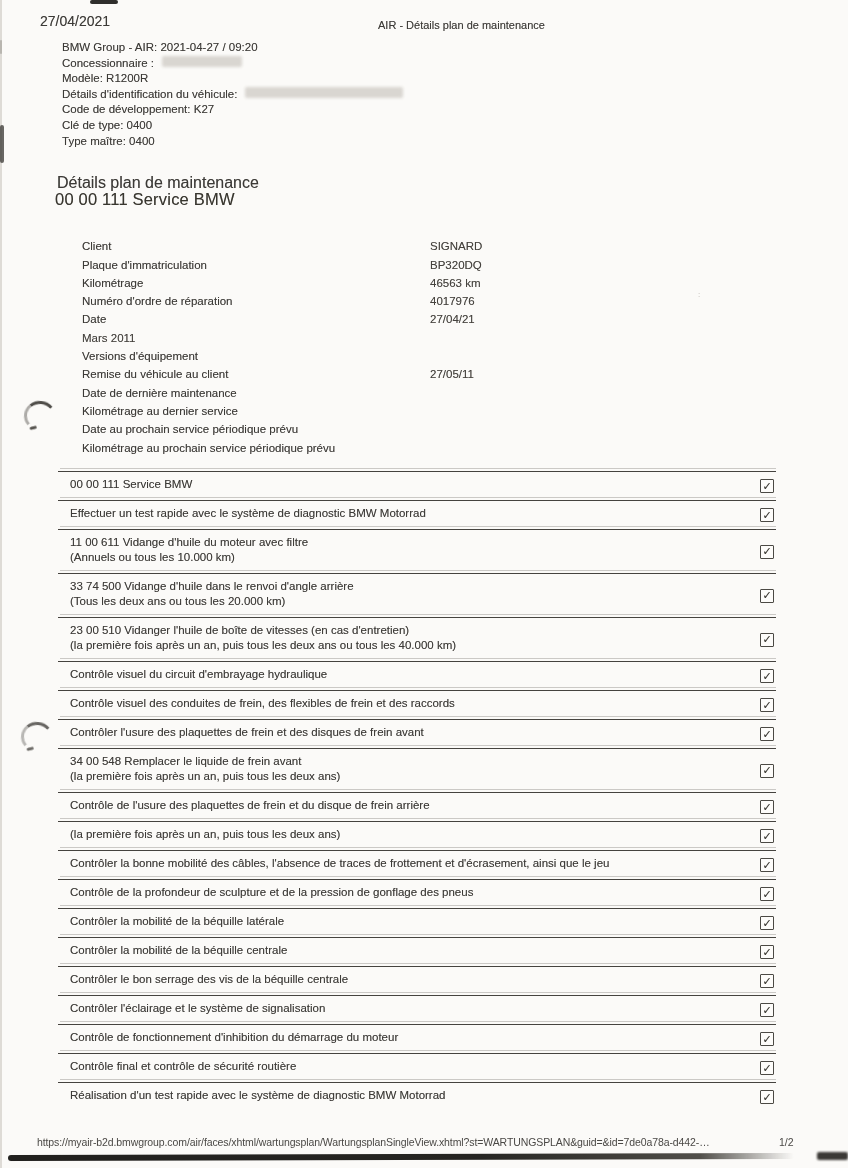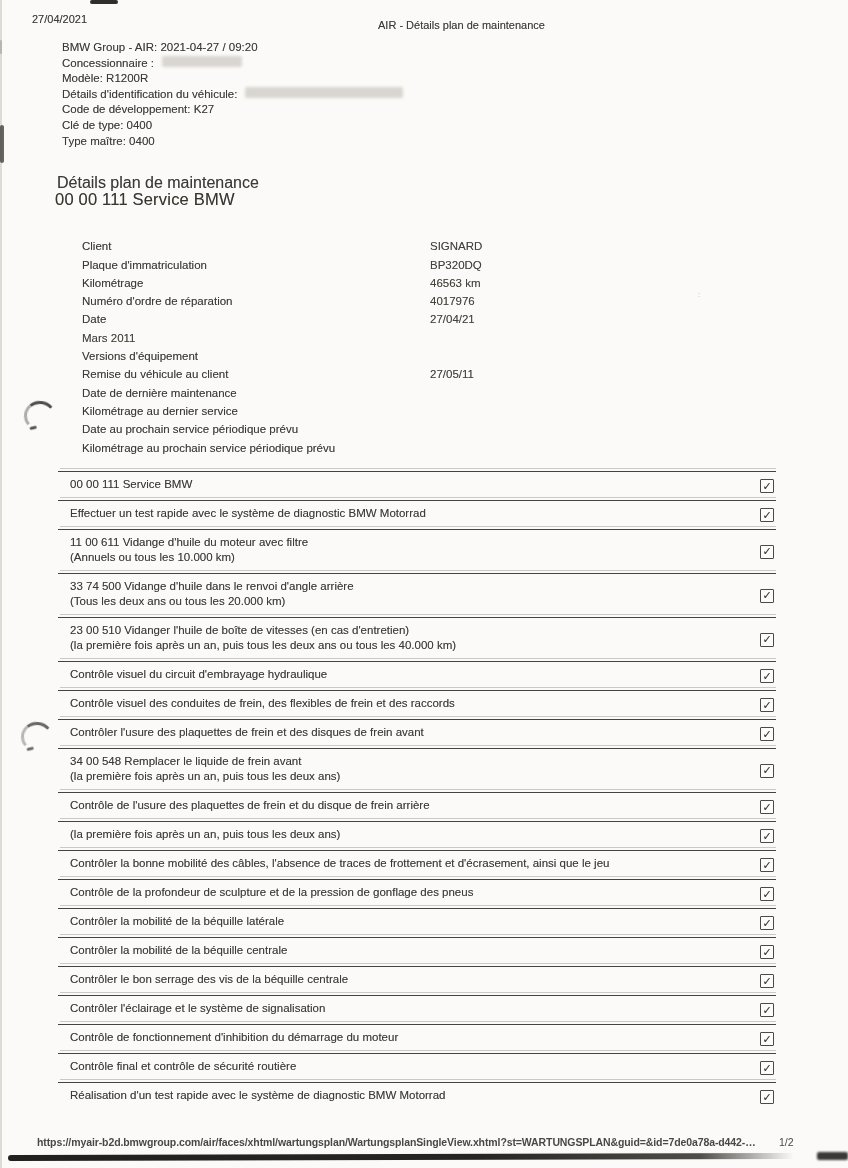--- a/index.html
+++ b/index.html
@@ -6,21 +6,21 @@
   body{
     width:848px;height:1168px;position:relative;overflow:hidden;
     background:#fbfaf8;
     font-family:"Liberation Sans","DejaVu Sans",sans-serif;
     color:#3c3a37;
     -webkit-font-smoothing:antialiased;
   }
   .soft{text-shadow:0 0 0.6px rgba(70,68,64,0.45);}
 
   
-  .hdr-date{position:absolute;left:32px;top:13px;font-size:11px;text-align:right;}
+  .hdr-date{position:absolute;left:40px;top:13px;font-size:14px;text-align:right;}
   .hdr-title{position:absolute;left:378px;top:19px;font-size:11px;}
 
   
   .info{position:absolute;left:62px;top:40px;font-size:11.5px;line-height:15.6px;}
   .info-line span{vertical-align:baseline;}
   .redact{display:inline-block;height:11px;background:#d9d6d1;filter:blur(1.6px);
           border-radius:2px;vertical-align:middle;margin-left:8px;}
   .redact-sm{width:80px;}
   .redact-lg{width:158px;}
 
@@ -39,21 +39,21 @@
   .chk-row{position:relative;display:flex;align-items:center;border-top:1px solid #45433f;}
   .chk-row::before{content:'';position:absolute;top:-4px;left:2px;right:0;height:1px;
                    background:rgba(125,122,115,0.38);}
   .chk-text{padding:5px 14px 8px 12px;line-height:15px;flex:1;}
   .chk-note{line-height:15px;}
   .cb{flex:0 0 auto;width:12px;height:12px;margin-right:2px;border:1.5px solid #4b4944;border-radius:1px;
       display:flex;align-items:center;justify-content:center;
       font-size:11px;line-height:11px;color:#3a3832;background:#fdfcfa;}
 
   
-  .footer-url{position:absolute;left:37px;top:1136px;font-size:10.5px;letter-spacing:-0.1px;color:#4a4845;font-weight:bold;}
+  .footer-url{position:absolute;left:37px;top:1136px;font-size:10.5px;letter-spacing:-0.1px;color:#4a4845;}
   .footer-page{position:absolute;left:779px;top:1136px;font-size:10.5px;color:#4a4845;}
 
   
   .edge-left{position:absolute;left:0;top:0;width:2px;height:100%;background:#dedbd6;}
   .mark-left-a{position:absolute;left:0;top:40px;width:2px;height:14px;background:#9a9791;opacity:.55;border-radius:1px;}
   .mark-left-b{position:absolute;left:0;top:125px;width:4px;height:38px;background:#44423e;opacity:.8;border-radius:2px;filter:blur(.4px);}
   .mark-top{position:absolute;left:90px;top:0;width:28px;height:4px;background:#2f2e2c;border-radius:2px;filter:blur(.6px);}
   .punch{position:absolute;width:26px;height:24px;border-radius:50%;
          border:3px solid transparent;border-top-color:#4e4c48;border-left-color:rgba(78,76,72,.45);
          transform:rotate(6deg);filter:blur(.4px);}

